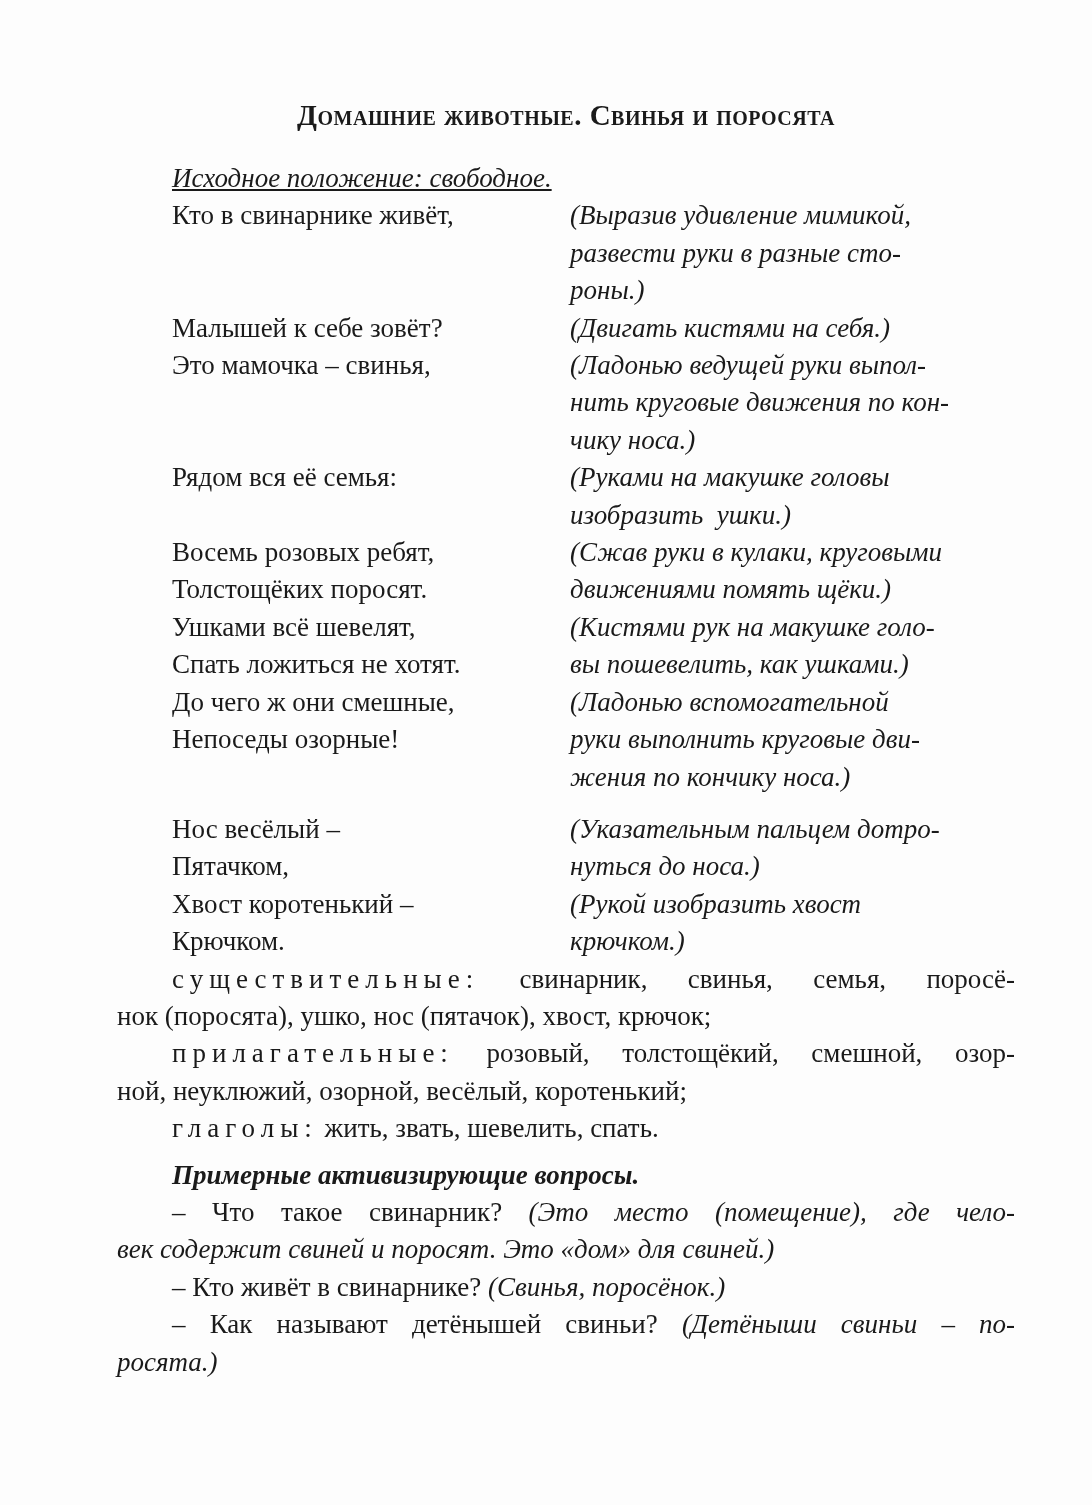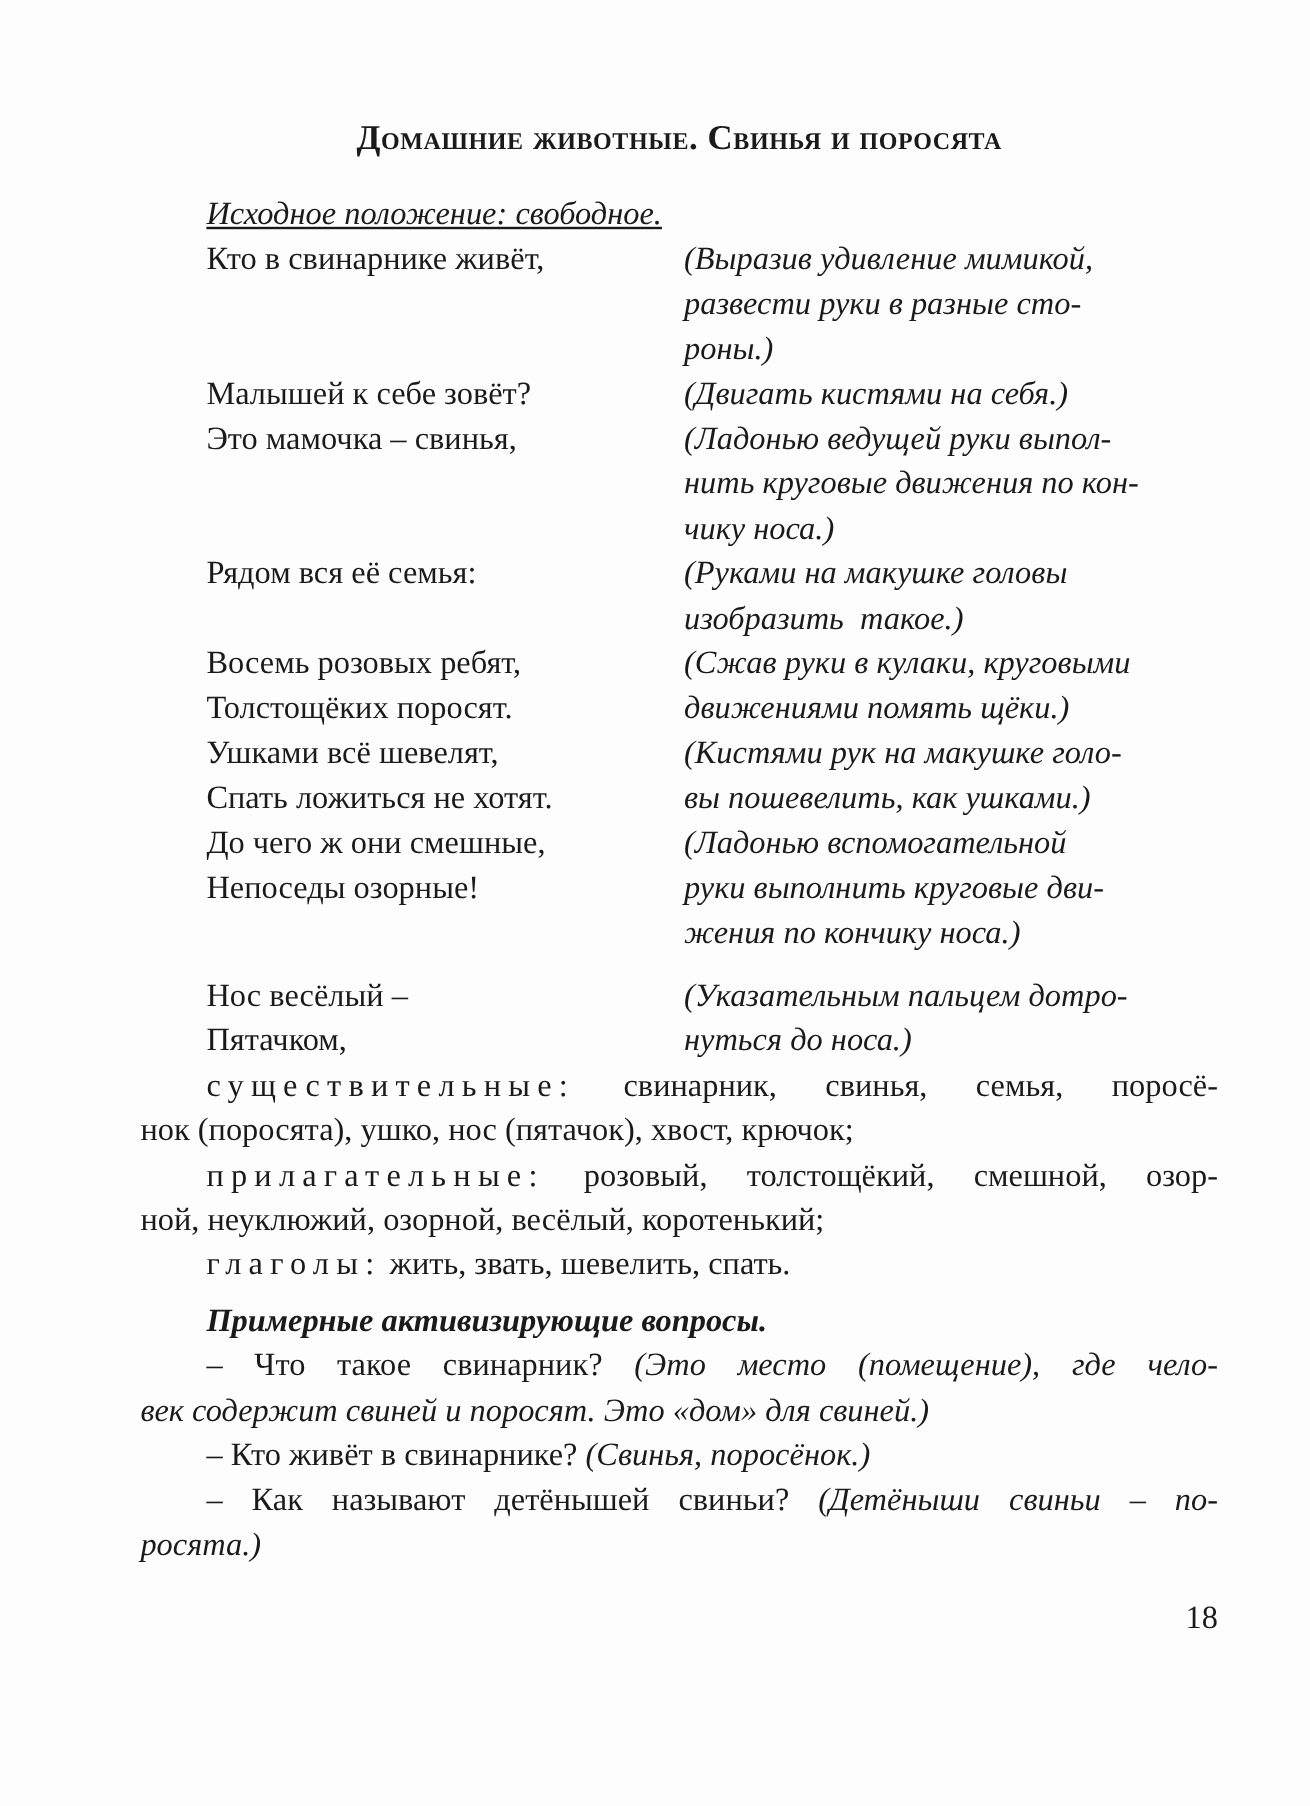--- a/index.html
+++ b/index.html
@@ -83,21 +83,21 @@
             <div class="line pline">нить круговые движения по кон-</div>
             <div class="line pline">чику носа.)</div>
           </div>
         </div>
         <div class="poem-row">
           <div class="col-left">
             <div class="line pline">Рядом вся её семья:</div>
           </div>
           <div class="col-right">
             <div class="line pline">(Руками на макушке головы</div>
-            <div class="line pline">изобразить  такое.)</div>
+            <div class="line pline">изобразить  ушки.)</div>
           </div>
         </div>
         <div class="poem-row">
           <div class="col-left">
             <div class="line pline">Восемь розовых ребят,</div>
             <div class="line pline">Толстощёких поросят.</div>
           </div>
           <div class="col-right">
             <div class="line pline">(Сжав руки в кулаки, круговыми</div>
             <div class="line pline">движениями помять щёки.)</div>
@@ -127,20 +127,30 @@
         <div class="poem-row gap">
           <div class="col-left">
             <div class="line pline">Нос весёлый –</div>
             <div class="line pline">Пятачком,</div>
           </div>
           <div class="col-right">
             <div class="line pline">(Указательным пальцем дотро-</div>
             <div class="line pline">нуться до носа.)</div>
           </div>
         </div>
+        <div class="poem-row">
+          <div class="col-left">
+            <div class="line pline">Хвост коротенький –</div>
+            <div class="line pline">Крючком.</div>
+          </div>
+          <div class="col-right">
+            <div class="line pline">(Рукой изобразить хвост</div>
+            <div class="line pline">крючком.)</div>
+          </div>
+        </div>
       </div>
   </div>
 
   <div>
     <div id="vocab-entries">
         <div class="line indent just"><span class="sp">существительные:</span><span> свинарник, свинья, семья, поросё-</span></div>
         <div class="line"><span>нок (поросята), ушко, нос (пятачок), хвост, крючок;</span></div>
         <div class="line indent just"><span class="sp">прилагательные:</span><span> розовый, толстощёкий, смешной, озор-</span></div>
         <div class="line"><span>ной, неуклюжий, озорной, весёлый, коротенький;</span></div>
         <div class="line indent"><span class="sp">глаголы:</span><span> жить, звать, шевелить, спать.</span></div>

